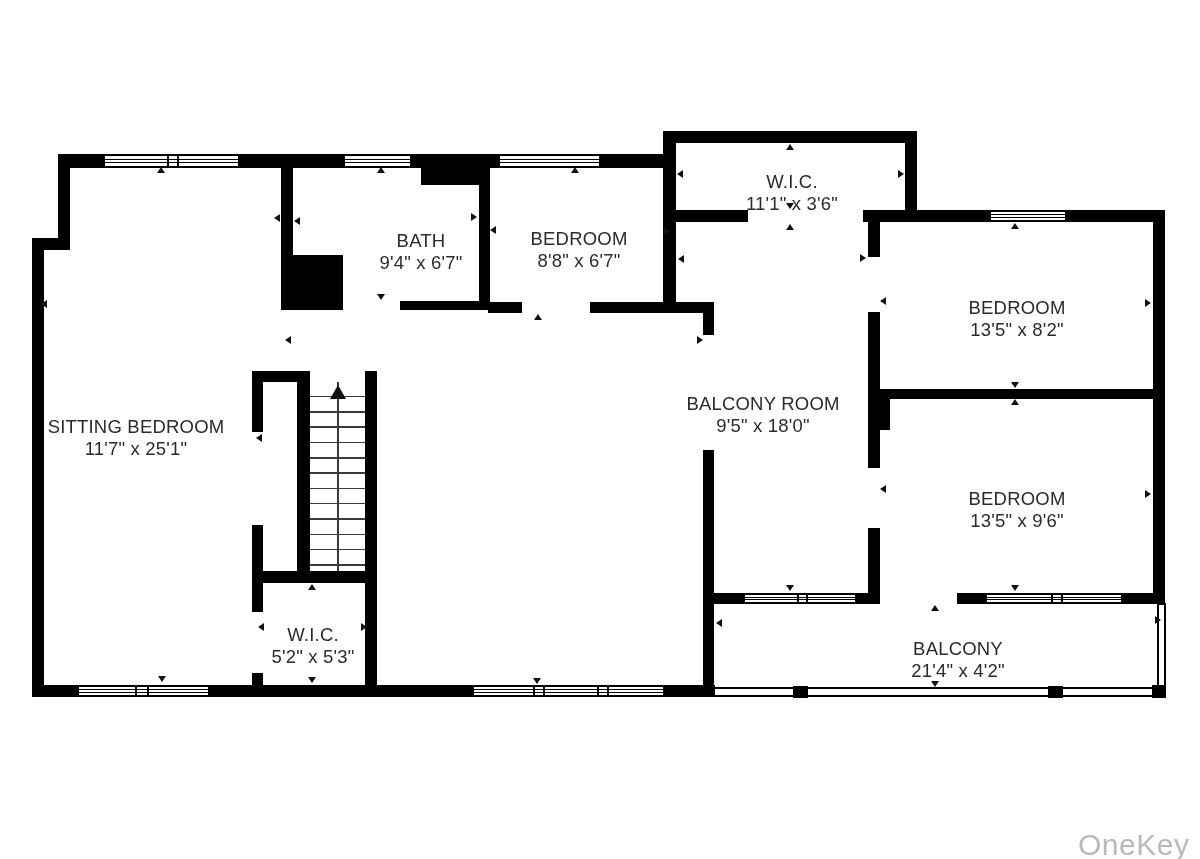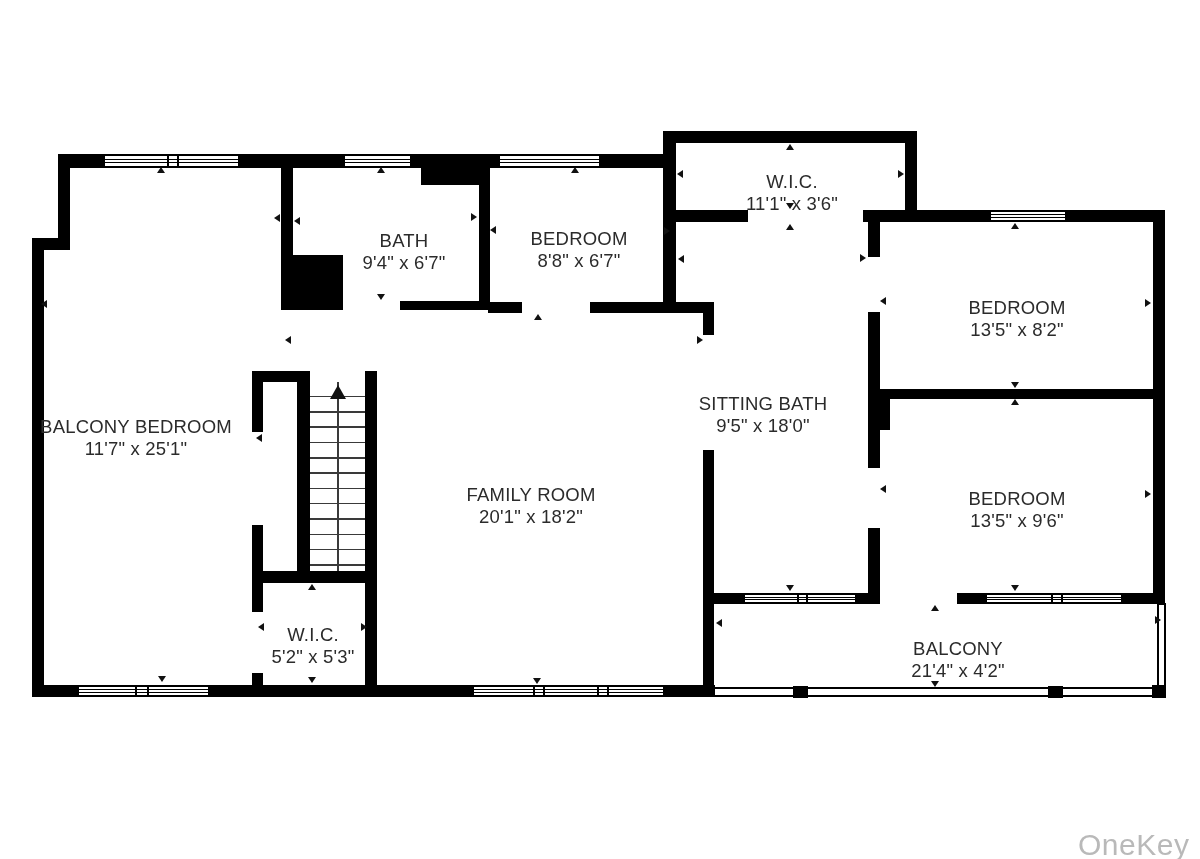--- a/index.html
+++ b/index.html
@@ -126,50 +126,46 @@
     <div class="mullion" style="left:74px;"></div>
   </div>
 
   <div class="rail-h" style="left:715px;top:687px;width:451px;height:10px;"></div>
   <div class="rail-v" style="left:1157px;top:603px;width:9px;height:94px;"></div>
   <div class="wall" style="left:793px;top:686px;width:15px;height:12px;"></div>
   <div class="wall" style="left:1048px;top:686px;width:15px;height:12px;"></div>
   <div class="wall" style="left:1152px;top:685px;width:14px;height:13px;"></div>
 
   <div class="room-label" style="left:136px;top:437px;">
-    <span>BALCONY BEDROOM</span>
+    <span>SITTING BEDROOM</span>
     <span class="dims">11'7" x 25'1"</span>
   </div>
-  <div class="room-label" style="left:404px;top:251px;">
+  <div class="room-label" style="left:421px;top:251px;">
     <span>BATH</span>
     <span class="dims">9'4" x 6'7"</span>
   </div>
   <div class="room-label" style="left:579px;top:249px;">
     <span>BEDROOM</span>
     <span class="dims">8'8" x 6'7"</span>
   </div>
   <div class="room-label" style="left:792px;top:192px;">
     <span>W.I.C.</span>
     <span class="dims">11'1" x 3'6"</span>
   </div>
   <div class="room-label" style="left:763px;top:414px;">
-    <span>SITTING BATH</span>
+    <span>BALCONY ROOM</span>
     <span class="dims">9'5" x 18'0"</span>
   </div>
   <div class="room-label" style="left:1017px;top:318px;">
     <span>BEDROOM</span>
     <span class="dims">13'5" x 8'2"</span>
   </div>
   <div class="room-label" style="left:1017px;top:509px;">
     <span>BEDROOM</span>
     <span class="dims">13'5" x 9'6"</span>
-  </div>
-  <div class="room-label" style="left:531px;top:505px;">
-    <span>FAMILY ROOM</span>
-    <span class="dims">20'1" x 18'2"</span>
   </div>
   <div class="room-label" style="left:313px;top:645px;">
     <span>W.I.C.</span>
     <span class="dims">5'2" x 5'3"</span>
   </div>
   <div class="room-label" style="left:958px;top:659px;">
     <span>BALCONY</span>
     <span class="dims">21'4" x 4'2"</span>
   </div>
 

